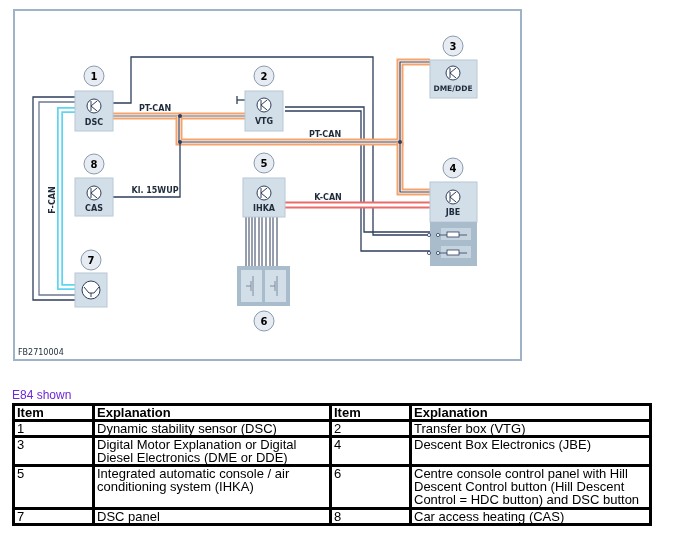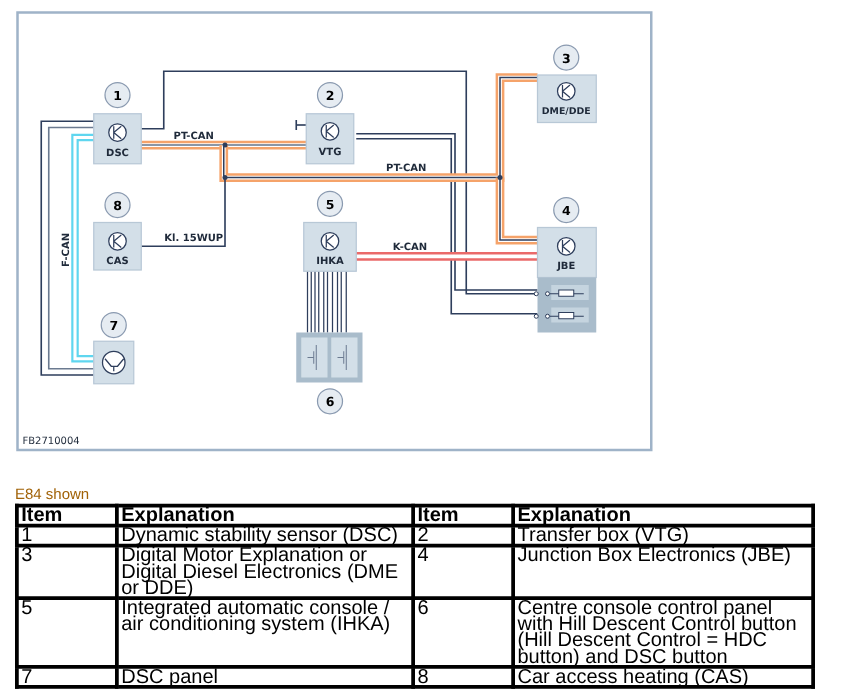--- a/index.html
+++ b/index.html
@@ -1,21 +1,21 @@
 <!DOCTYPE html>
 <html><head>
 <meta charset="utf-8">
 <style>
   html, body { margin: 0; padding: 0; background: #ffffff; }
   body { width: 676px; height: 552px; position: relative; overflow: hidden; font-family: "Liberation Sans", sans-serif; }
   #diagram { position: absolute; left: 0; top: 0; }
-  .caption { position: absolute; left: 12px; top: 388px; font-size: 12px; color: #a16207; font-family: "Liberation Sans", sans-serif; }
+  .caption { position: absolute; left: 12px; top: 388px; font-size: 12px; color: #6d28d9; font-family: "Liberation Sans", sans-serif; }
   table.legend {
     position: absolute; left: 12px; top: 403px; width: 592px;
-    border-collapse: collapse; font-family: "Liberation Sans", sans-serif; font-size: 16px; color: #000;
+    border-collapse: collapse; font-family: "Liberation Sans", sans-serif; font-size: 13px; color: #000;
     table-layout: fixed;
   }
   table.legend td, table.legend th {
     border: 3px solid #000; padding: 0 2px; vertical-align: top; text-align: left; line-height: 13px;
   }
   table.legend th { font-weight: bold; }
   .c1 { width: 80px; } .c2 { width: 237px; } .c3 { width: 80px; } .c4 { width: 240px; }
   tr.r3 td { height: 26px; } tr.r5 td { height: 40px; }
   svg text { font-family: "DejaVu Sans", sans-serif; }
 </style>
@@ -203,21 +203,21 @@
   <tr>
     <td>1</td>
     <td>Dynamic stability sensor (DSC)</td>
     <td>2</td>
     <td>Transfer box (VTG)</td>
   </tr>
   <tr class="r3">
     <td>3</td>
     <td>Digital Motor Explanation or Digital Diesel Electronics (DME or DDE)</td>
     <td>4</td>
-    <td>Junction Box Electronics (JBE)</td>
+    <td>Descent Box Electronics (JBE)</td>
   </tr>
   <tr class="r5">
     <td>5</td>
     <td>Integrated automatic console / air conditioning system (IHKA)</td>
     <td>6</td>
     <td>Centre console control panel with Hill Descent Control button (Hill Descent Control = HDC button) and DSC button</td>
   </tr>
   <tr>
     <td>7</td>
     <td>DSC panel</td>

